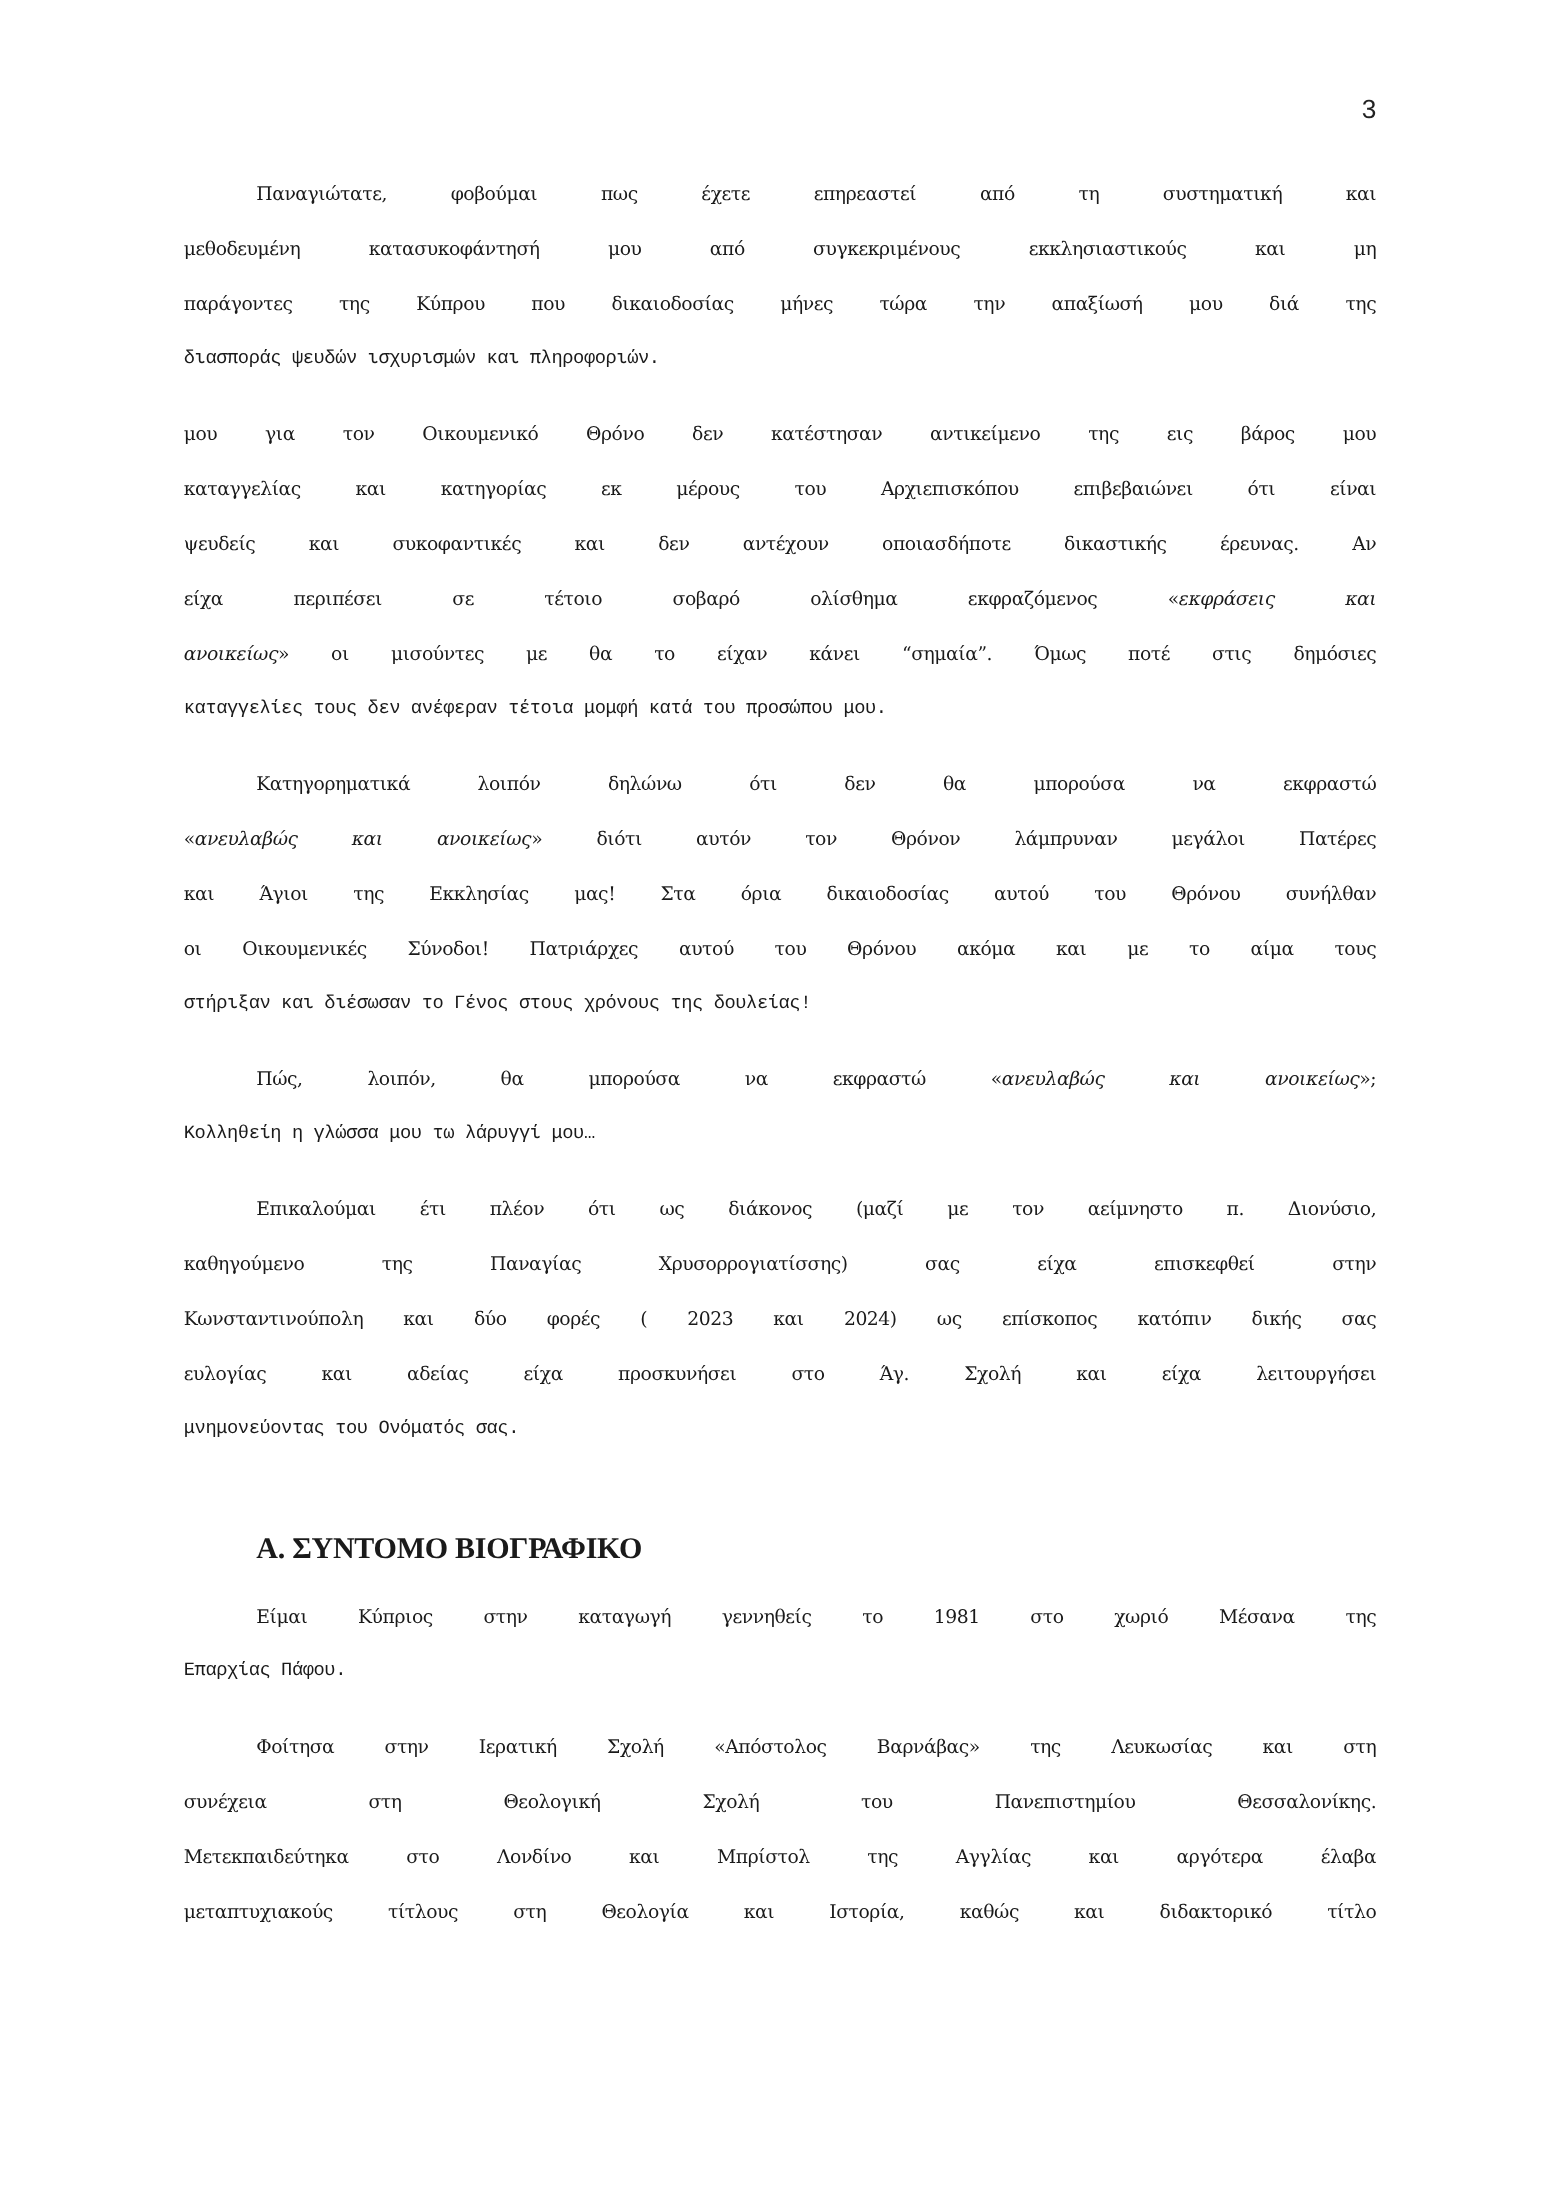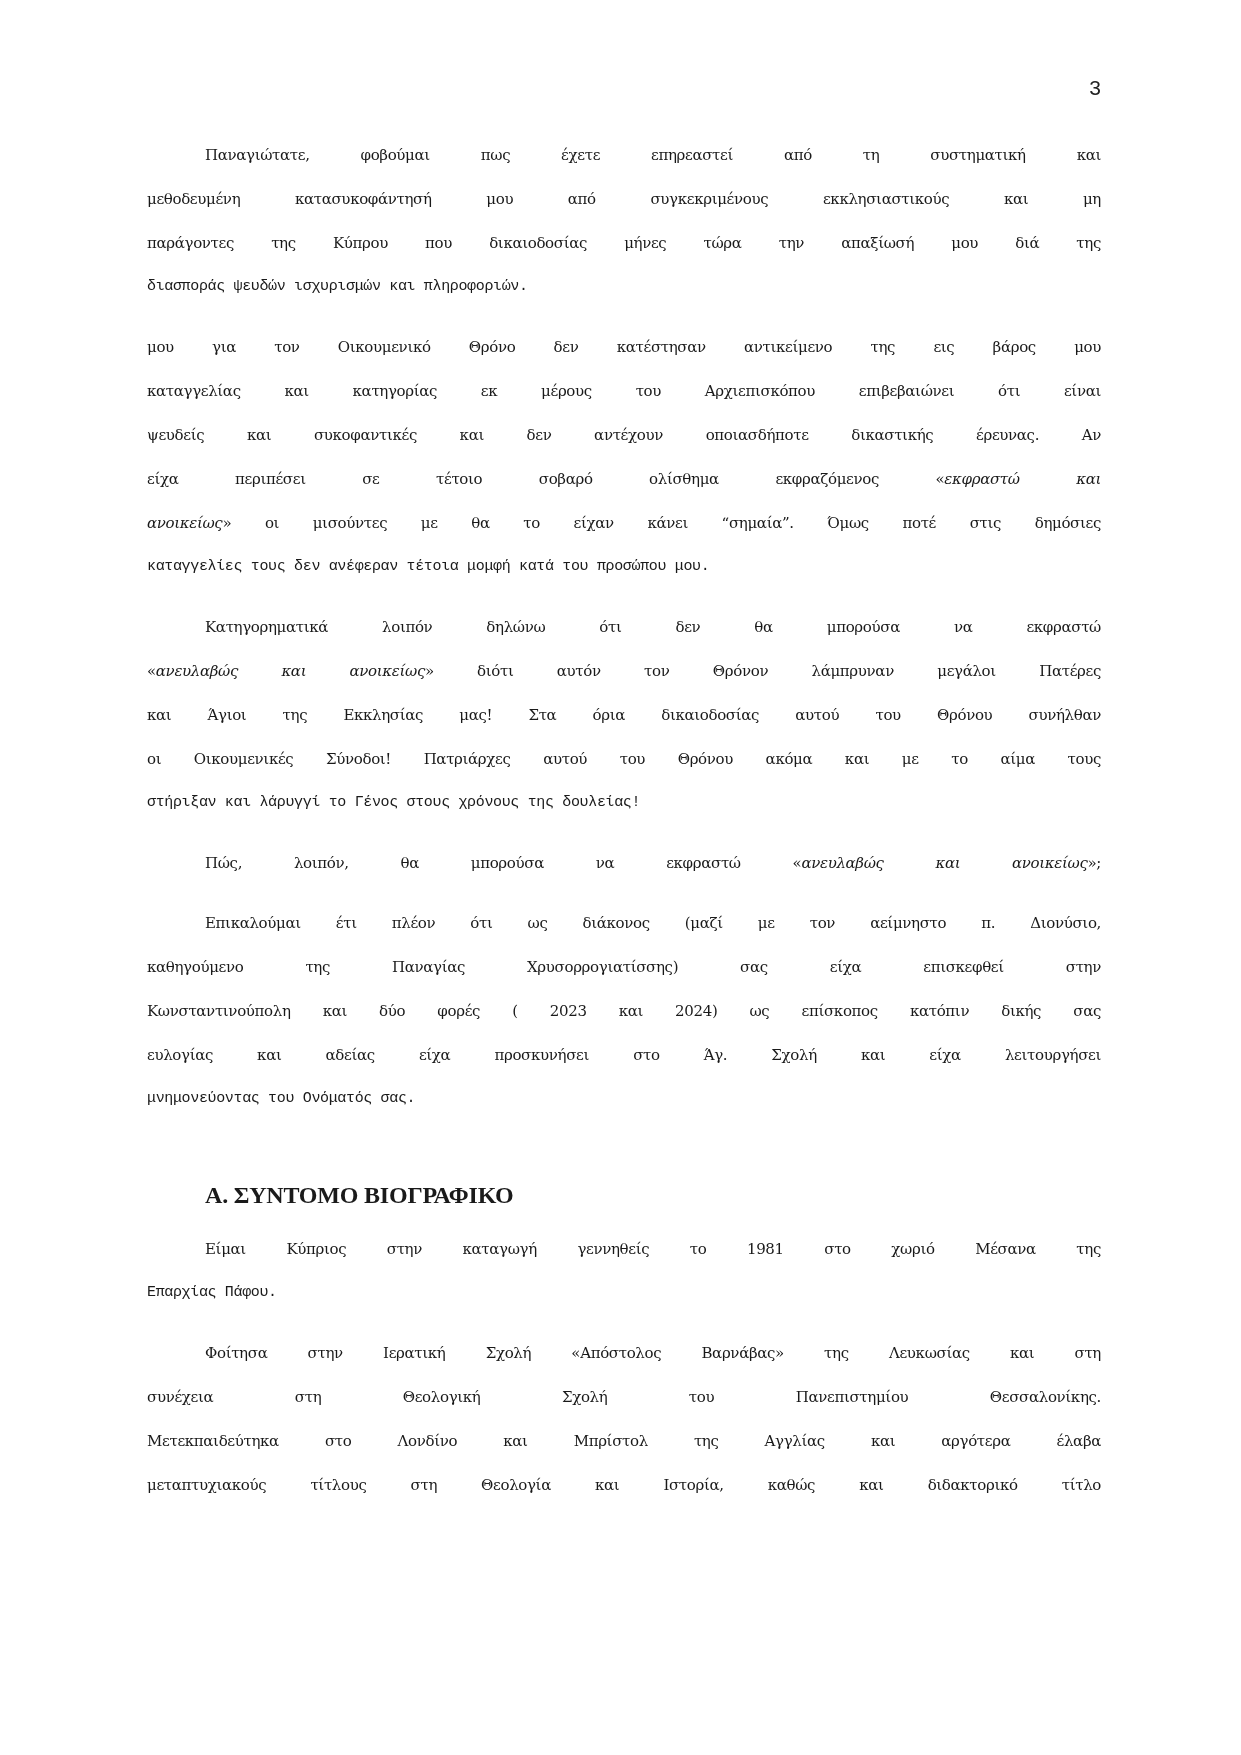--- a/index.html
+++ b/index.html
@@ -47,35 +47,36 @@
       <span class="line indent">Παναγιώτατε, φοβούμαι πως έχετε επηρεαστεί από τη συστηματική και</span>
       <span class="line">μεθοδευμένη κατασυκοφάντησή μου από συγκεκριμένους εκκλησιαστικούς και μη</span>
       <span class="line">παράγοντες της Κύπρου που δικαιοδοσίας μήνες τώρα την απαξίωσή μου διά της</span>
       <span class="line last">διασποράς ψευδών ισχυρισμών και πληροφοριών.</span>
     </div>
 
     <div class="para">
       <span class="line">μου για τον Οικουμενικό Θρόνο δεν κατέστησαν αντικείμενο της εις βάρος μου</span>
       <span class="line">καταγγελίας και κατηγορίας εκ μέρους του Αρχιεπισκόπου επιβεβαιώνει ότι είναι</span>
       <span class="line">ψευδείς και συκοφαντικές και δεν αντέχουν οποιασδήποτε δικαστικής έρευνας. Αν</span>
-      <span class="line"><span>είχα περιπέσει σε τέτοιο σοβαρό ολίσθημα εκφραζόμενος «</span><i>εκφραστώ και</i></span>
+      <span class="line"><span>είχα περιπέσει σε τέτοιο σοβαρό ολίσθημα εκφραζόμενος «</span><i>εκφράσεις και</i></span>
       <span class="line"><i>ανοικείως</i><span>» οι μισούντες με  θα το είχαν κάνει “σημαία”.  Όμως ποτέ στις δημόσιες</span></span>
       <span class="line last">καταγγελίες τους δεν ανέφεραν τέτοια μομφή κατά του προσώπου μου.</span>
     </div>
 
     <div class="para">
       <span class="line indent">Κατηγορηματικά λοιπόν δηλώνω ότι δεν θα μπορούσα να εκφραστώ</span>
       <span class="line"><span>«</span><i>ανευλαβώς και ανοικείως</i><span>» διότι αυτόν τον Θρόνον λάμπρυναν μεγάλοι Πατέρες</span></span>
       <span class="line">και Άγιοι της Εκκλησίας μας! Στα όρια δικαιοδοσίας αυτού του Θρόνου συνήλθαν</span>
       <span class="line">οι Οικουμενικές Σύνοδοι! Πατριάρχες αυτού του Θρόνου ακόμα και με το αίμα τους</span>
-      <span class="line last">στήριξαν και λάρυγγί το Γένος στους χρόνους της δουλείας!</span>
+      <span class="line last">στήριξαν και διέσωσαν το Γένος στους χρόνους της δουλείας!</span>
     </div>
 
     <div class="para">
       <span class="line indent"><span>Πώς, λοιπόν, θα μπορούσα να εκφραστώ «</span><i>ανευλαβώς και ανοικείως</i><span>»;</span></span>
+      <span class="line last">Κολληθείη η γλώσσα μου τω λάρυγγί μου…</span>
     </div>
 
     <div class="para">
       <span class="line indent">Επικαλούμαι έτι πλέον ότι ως διάκονος (μαζί με τον αείμνηστο π. Διονύσιο,</span>
       <span class="line">καθηγούμενο της Παναγίας Χρυσορρογιατίσσης) σας είχα επισκεφθεί στην</span>
       <span class="line">Κωνσταντινούπολη και δύο φορές ( 2023 και 2024)  ως επίσκοπος κατόπιν δικής σας</span>
       <span class="line">ευλογίας και αδείας είχα προσκυνήσει στο Άγ. Σχολή και είχα λειτουργήσει</span>
       <span class="line last">μνημονεύοντας του Ονόματός σας.</span>
     </div>
 

